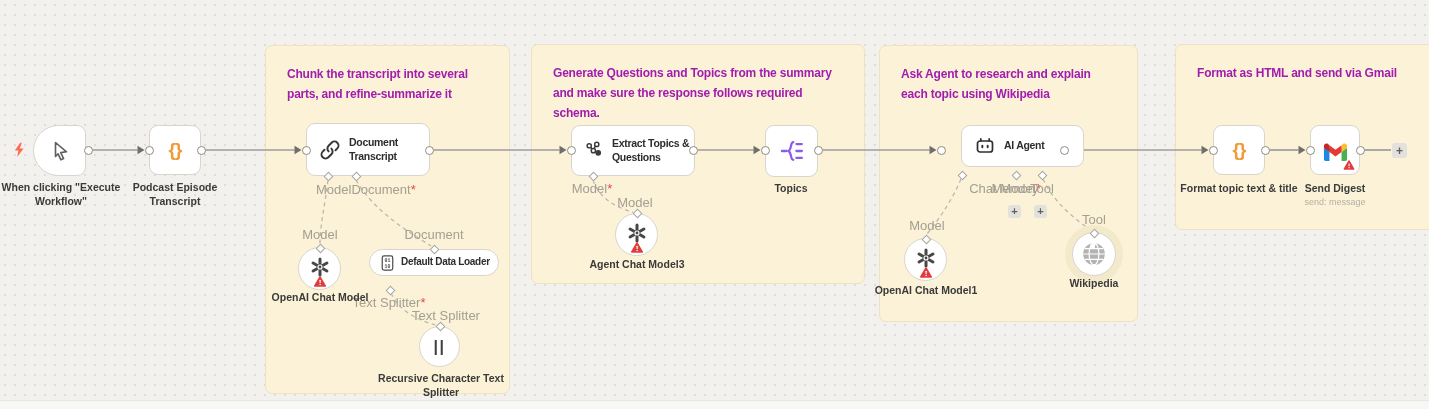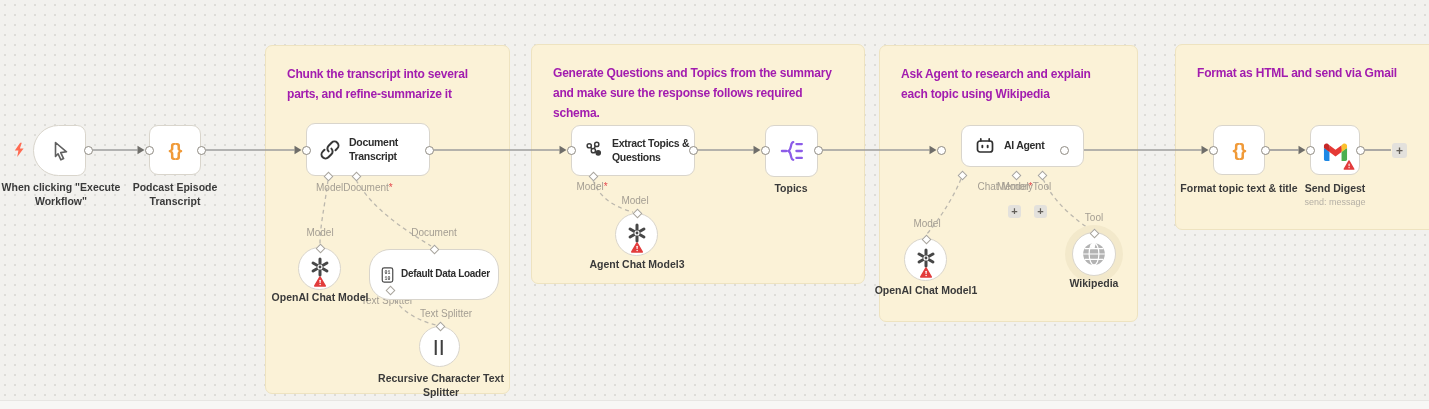--- a/index.html
+++ b/index.html
@@ -19,21 +19,21 @@
   .node.center{display:flex;align-items:center;justify-content:center;}
   .node-title{font-size:10.5px;font-weight:bold;color:#2d2d2d;line-height:1.25;letter-spacing:-0.3px;}
   .node-title span{display:block;white-space:nowrap;}
   .circle-node{border-radius:50%;}
   .pill{border-radius:21px;display:flex;align-items:center;gap:6px;padding:0 8px 0 10px;}
   .pill .node-title{font-size:10px;}
   .trigger-shape{border-radius:26px 9px 9px 26px;}
   .halo{box-shadow:0 0 0 7px #f3e9cb;}
   .port{position:absolute;width:9px;height:9px;background:#fff;border:1.5px solid #8f8b83;border-radius:50%;z-index:4;box-sizing:border-box;}
   .diamond{position:absolute;width:7px;height:7px;background:#fff;border:1.2px solid #a8a49c;transform:rotate(45deg);z-index:4;box-sizing:border-box;}
-  .port-label{position:absolute;font-size:10px;color:#a49e93;z-index:2;white-space:nowrap;}
+  .port-label{position:absolute;font-size:13px;color:#a49e93;z-index:2;white-space:nowrap;}
   .port-label.centered{transform:translateX(-50%);}
   .req{color:#e5484d;}
   .node-label{position:absolute;font-size:10.5px;font-weight:bold;color:#3a3a3a;text-align:center;transform:translateX(-50%);z-index:3;line-height:1.3;}
   .sub-label{font-weight:normal;font-size:9px;color:#b5b0a6;margin-top:1px;}
   .nowrap{white-space:nowrap;}
   .plus-btn{position:absolute;background:#e3e1dc;border-radius:3px;color:#63605a;display:flex;align-items:center;justify-content:center;font-size:11px;line-height:1;z-index:4;font-weight:bold;}
   .glyph-braces{font-size:19px;font-weight:bold;color:#f09a38;letter-spacing:-1px;}
   .glyph-bars{font-size:16px;font-weight:bold;color:#3f3f3f;letter-spacing:1.5px;}
   .warn{position:absolute;z-index:5;}
   .bolt{position:absolute;z-index:3;}
@@ -133,21 +133,21 @@
   </svg>
   <svg class="warn" style="left:50%;bottom:2px;transform:translateX(-50%);" width="13" height="11" viewBox="0 0 24 22">
     <path d="M12 2 L22.5 20 H1.5 Z" fill="#e23c3c" stroke="#e23c3c" stroke-width="3" stroke-linejoin="round"></path>
     <rect x="11" y="7.5" width="2.4" height="6.5" rx="1.2" fill="#fff"></rect>
       <circle cx="12.2" cy="16.8" r="1.5" fill="#fff"></circle>
   </svg>
 </div>
 <div class="node-label nowrap" style="left:320px;top:291px;">OpenAI Chat Model</div>
 
 <div class="port-label centered" style="left:434px;top:227px;">Document</div>
-<div class="node pill" style="left:369px;top:249px;width:130px;height:51px;">
+<div class="node pill" style="left:369px;top:249px;width:130px;height:27px;">
   <svg width="15" height="18" viewBox="0 0 20 22">
     <rect x="3" y="1.5" width="14" height="19" rx="2.5" fill="#fff" stroke="#4a4a4a" stroke-width="1.6"></rect>
     <text x="6" y="10" font-family="Liberation Mono, monospace" font-size="6.5" font-weight="bold" fill="#4a4a4a">01</text>
     <text x="6" y="17" font-family="Liberation Mono, monospace" font-size="6.5" font-weight="bold" fill="#4a4a4a">10</text>
   </svg>
   <div class="node-title nowrap">Default Data Loader</div>
 </div>
 <div class="port-label centered" style="left:389px;top:295px;">
   <span>Text Splitter</span><span class="req">*</span>
 </div>

